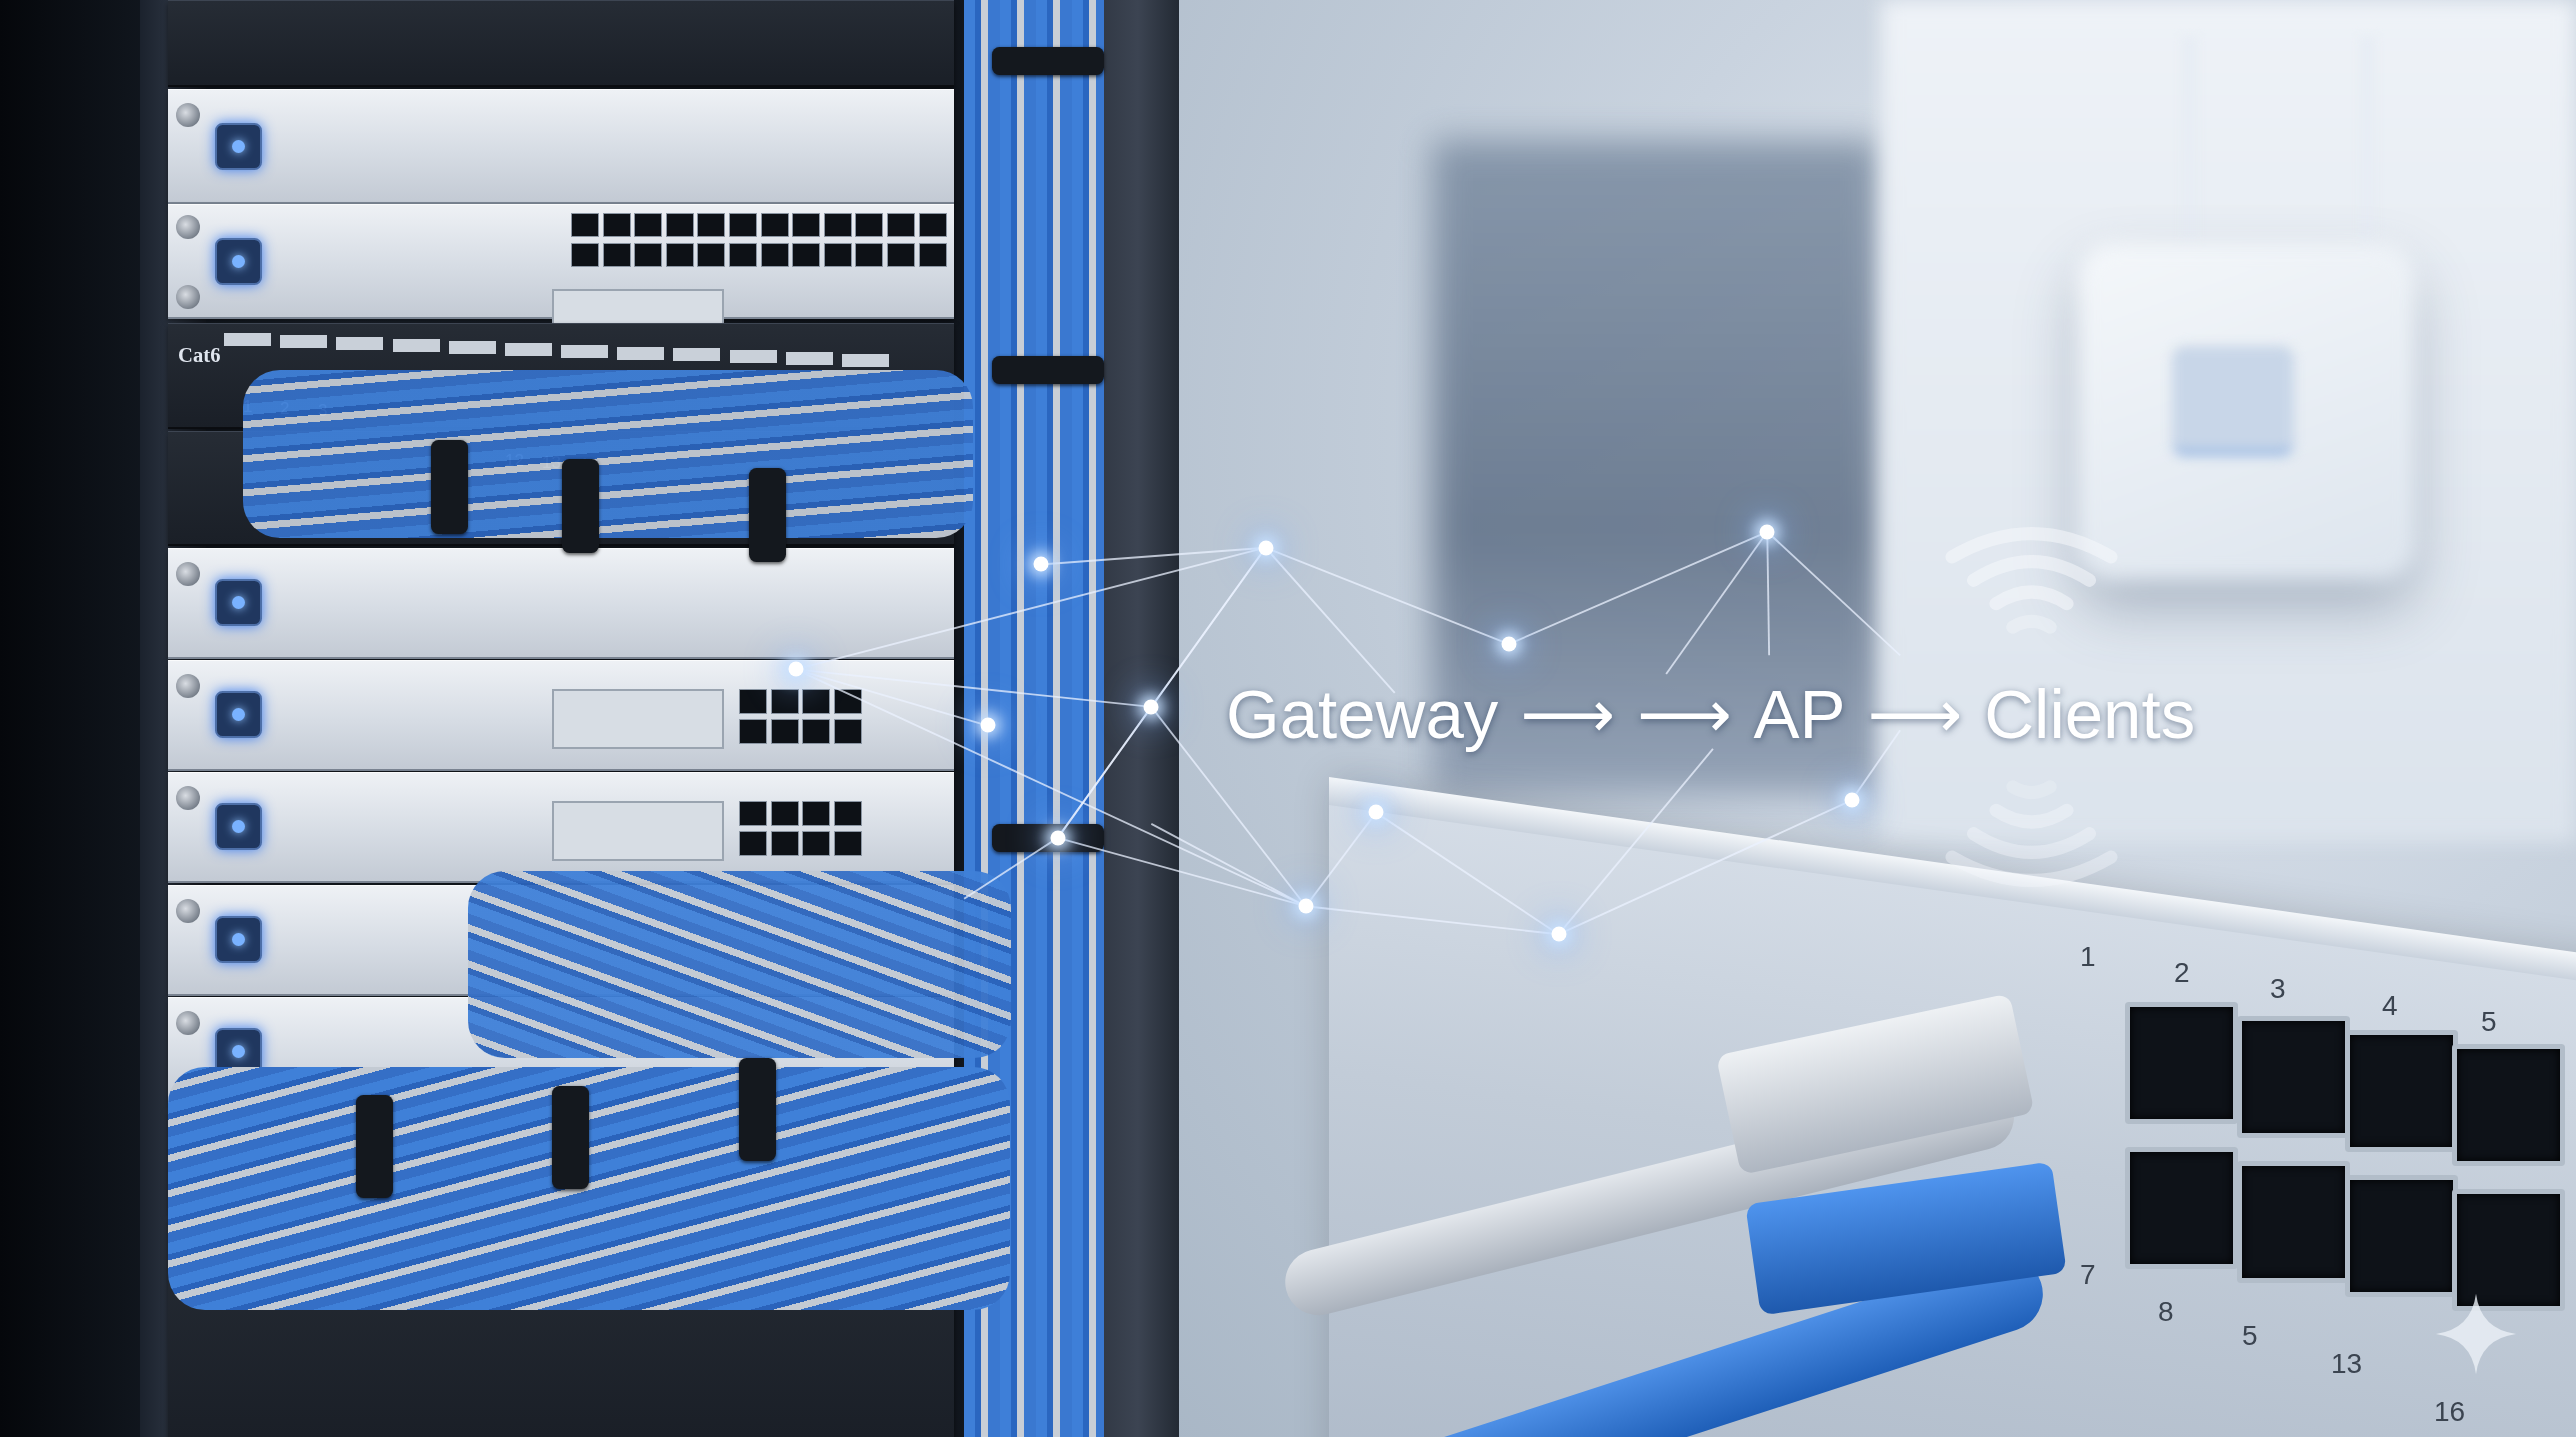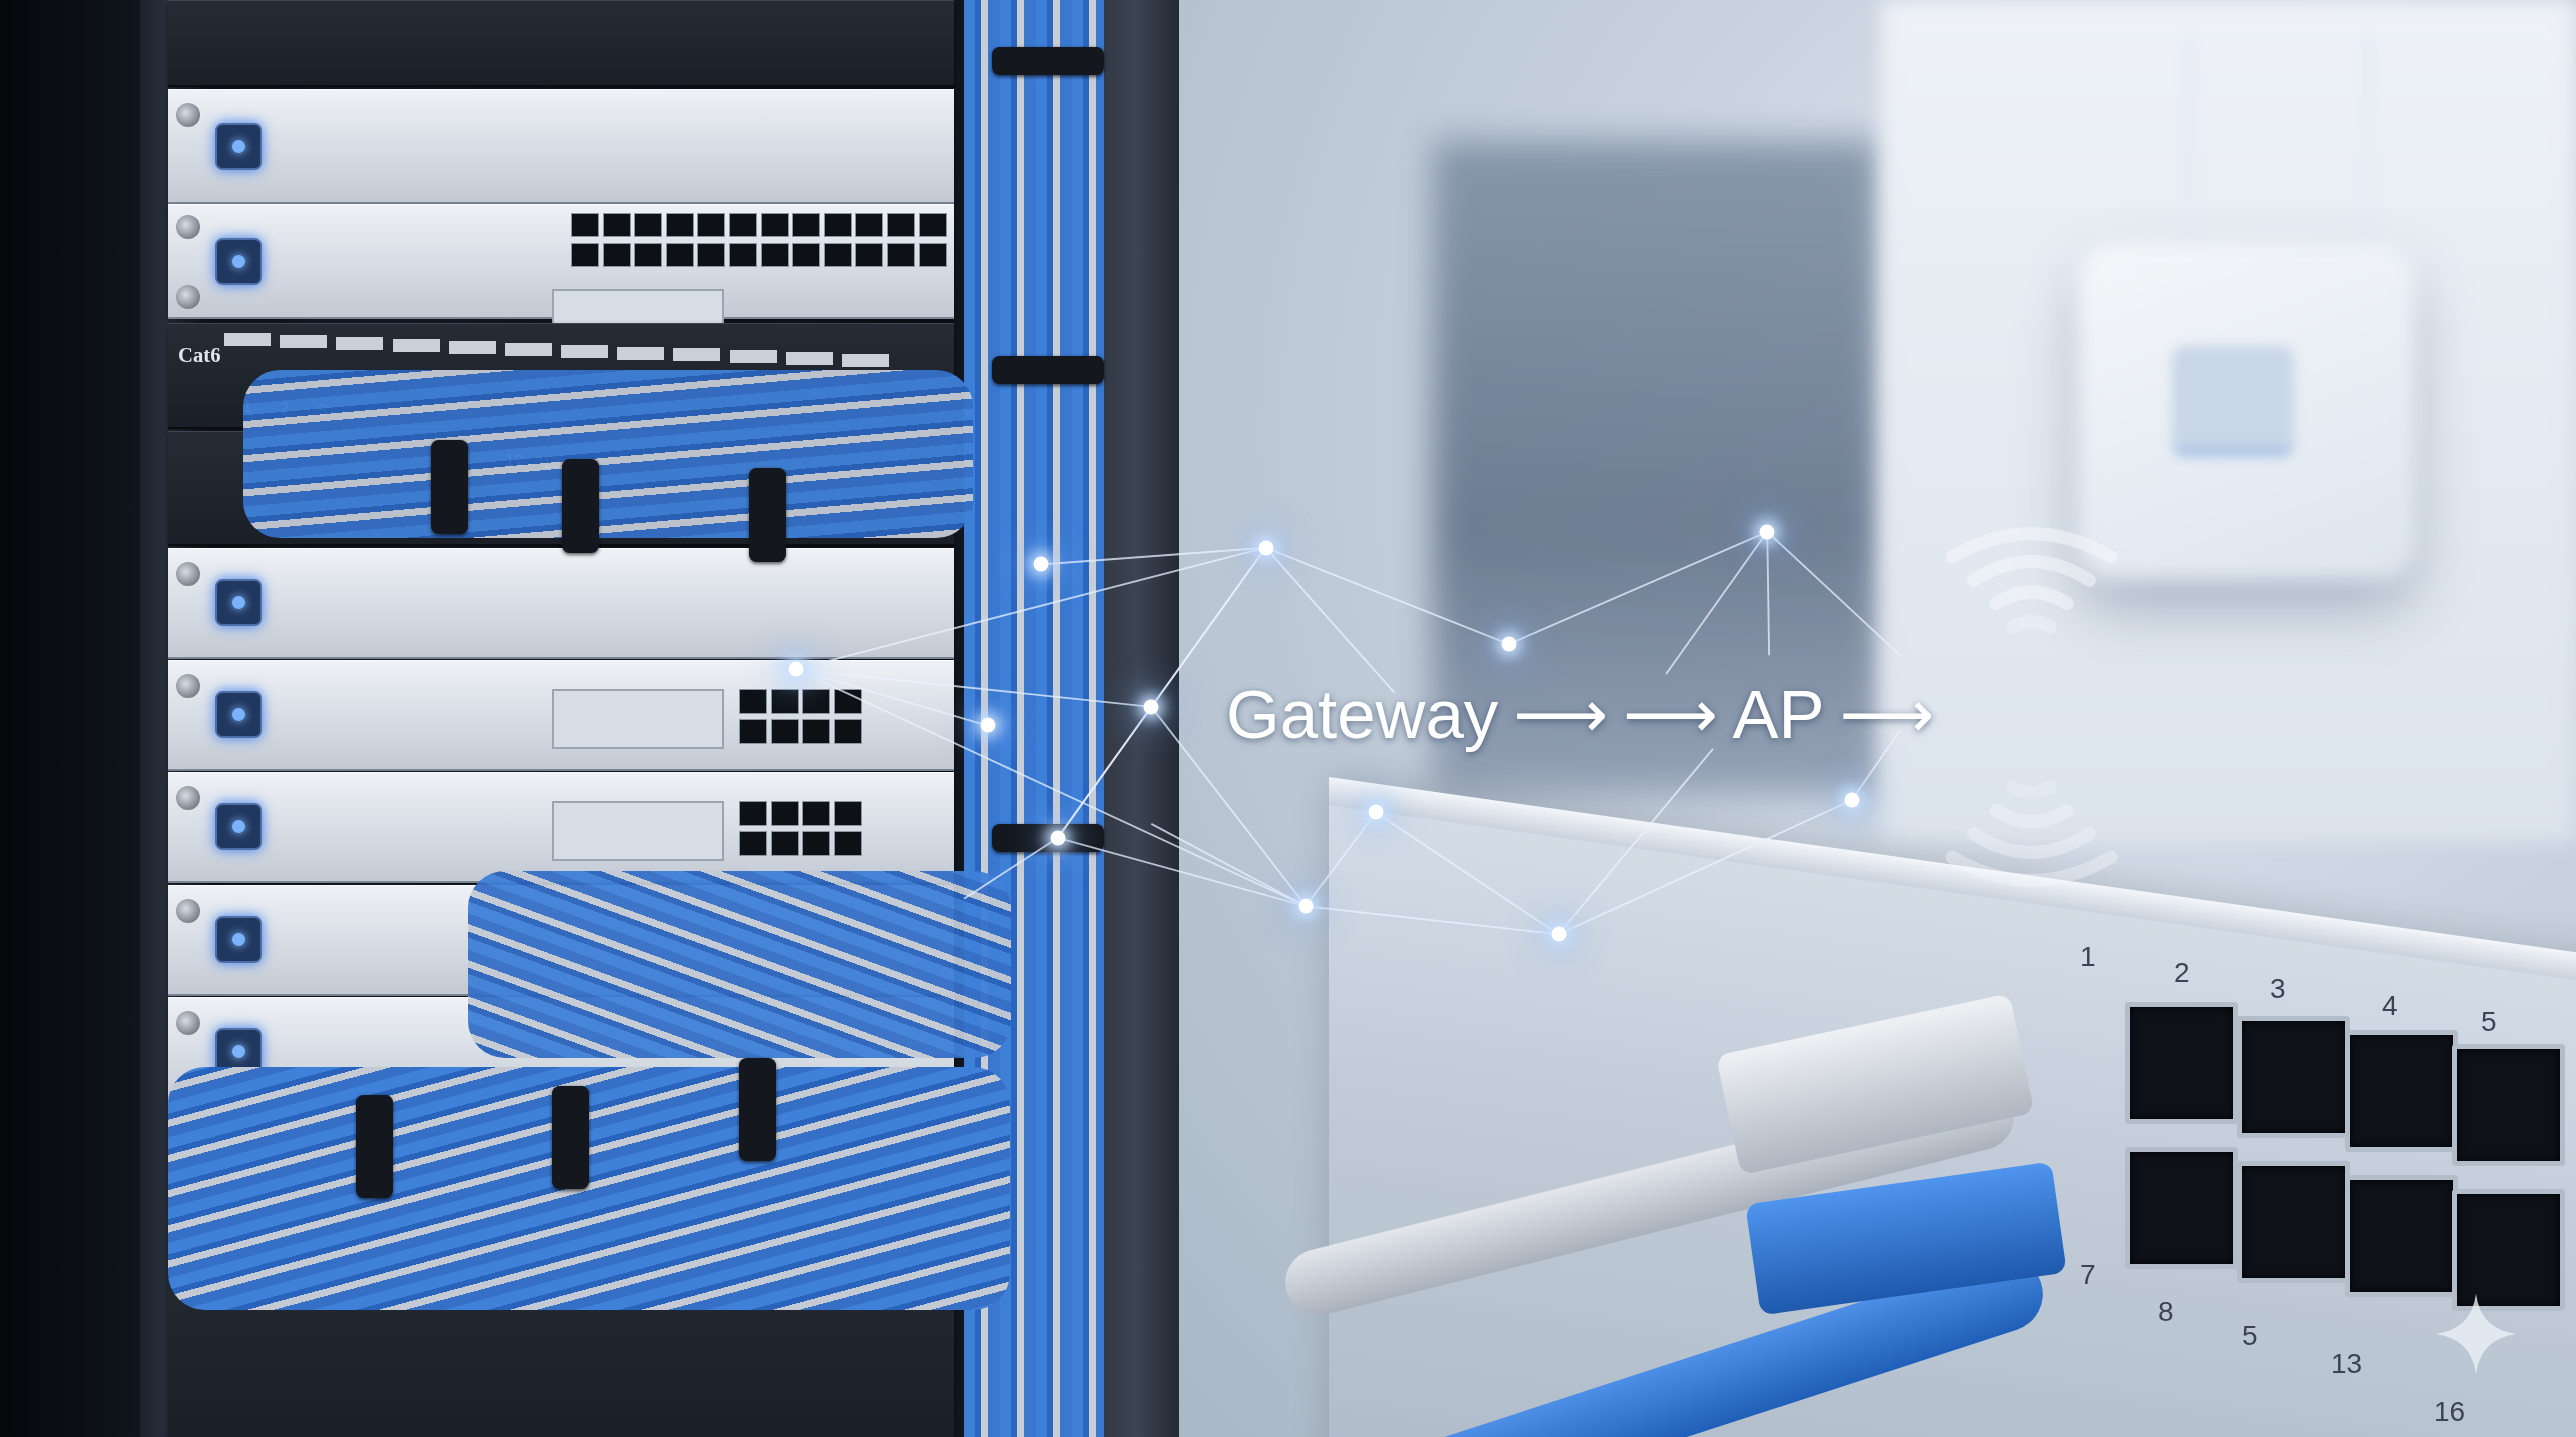--- a/index.html
+++ b/index.html
@@ -125,21 +125,21 @@
     
     .overlay { position: absolute; inset: 0; pointer-events: none; }
     .node {
       position: absolute; width: 15px; height: 15px; border-radius: 50%;
       background: #ffffff; box-shadow: 0 0 13px 5.6px rgba(200,225,255,.9), 0 0 34px 11.2px rgba(130,180,255,.45);
       transform: translate(-50%, -50%);
     }
 
     .flow {
       position: absolute; left: 1226px; top: 672px; height: 84px;
-      display: flex; align-items: center; gap: 15px;
+      display: flex; align-items: center; gap: 22px;
       color: #ffffff; font-size: 69px; font-weight: normal;
       font-family: "Liberation Sans", sans-serif; letter-spacing: 0px;
       text-shadow: 0 1.9px 7.5px rgba(30,50,80,.55);
     }
     .flow .arrow { font-size: 66px; font-family: "DejaVu Sans", sans-serif; }
 
     .wifi { position: absolute; }
     .sparkle { position: absolute; left: 2434px; top: 1292px; width: 84px; height: 84px; }
   </style>
 </head>
@@ -374,19 +374,20 @@
     </g>
     <path d="M80 20 Q100 32 120 20" stroke="rgba(245,248,252,0.25)" stroke-width="14" stroke-linecap="round" fill="none"></path>
   </svg>
 
   <div class="flow">
     <span>Gateway</span>
     <span class="arrow">⟶</span>
     <span class="arrow">⟶</span>
     <span>AP</span>
     <span class="arrow">⟶</span>
+    <span>Clients</span>
   </div>
 
   <svg class="sparkle" viewBox="0 0 90 90">
     <path d="M45 2 Q50 40 88 45 Q50 50 45 88 Q40 50 2 45 Q40 40 45 2 Z" fill="rgba(235,240,246,0.8)"></path>
   </svg>
 </div>
 
 
 </body></html>

